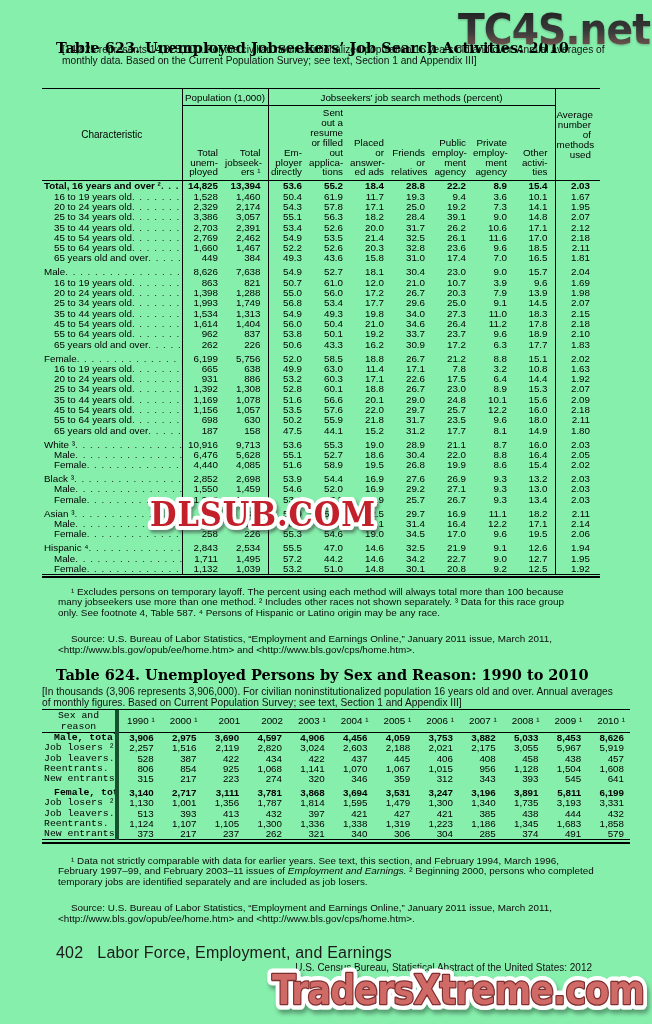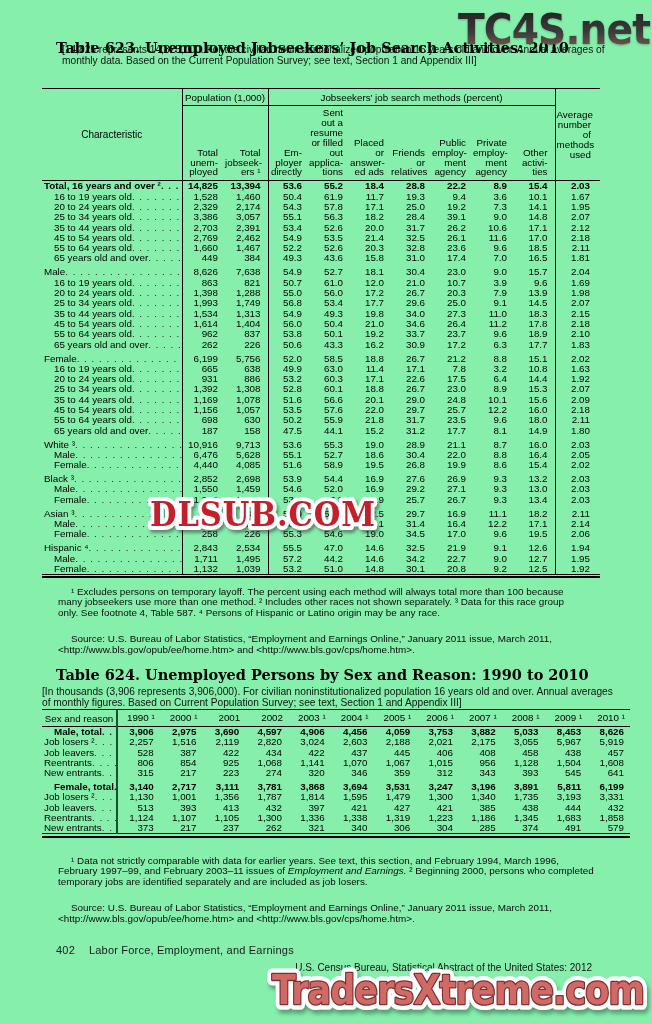--- a/index.html
+++ b/index.html
@@ -29,21 +29,21 @@
   #t623 tr.h1 .vlp{border-left:1px solid #000;}
   #t623 tr.h2 th:nth-child(1){border-left:1px solid #000;}
   #t623 tr.h2 th:nth-child(3){border-left:1px solid #000;}
   #t623 td:nth-child(2),#t623 td:nth-child(4),#t623 td:nth-child(11){border-left:1px solid #000;}
 
   
   #t624 table{width:588px;}
   #t624 thead th{font-weight:normal;font-size:9.8px;height:14px;vertical-align:middle;
                  text-align:right;padding:0 5px 2px 0;border-bottom:1.2px solid #000;}
   #t624 thead th:first-child{text-align:center;padding:0;}
-  #t624 td:first-child,#t624 thead th:first-child{border-right:2px solid #14532d;}
+  #t624 td:first-child,#t624 thead th:first-child{border-right:4px solid #14532d;font-family:Liberation Mono, monospace;}
 
   
   tbody tr{height:10.3px;}
   td{font-size:9.8px;line-height:10px;padding:0;vertical-align:bottom;}
   td.num{text-align:right;padding-right:7px;white-space:nowrap;}
   #t623 td.num:last-child{padding-right:10px;}
   #t624 td.num{padding-right:6px;}
   tr.bold td{font-weight:bold;}
   td.lbl{overflow:hidden;}
   .lf{display:flex;align-items:flex-end;white-space:nowrap;overflow:hidden;padding-left:2px;}
@@ -51,21 +51,21 @@
   .dots{flex:1;overflow:hidden;color:#222;}
   .dots::after{content:" . . . . . . . . . . . . . . . . . . . . . . . . . . . . . . . . . . . . . . . . . . . . . . . . . . . . . . . .";letter-spacing:1px;}
   tbody + tbody tr:first-child td{padding-bottom:0;height:14px;}
   tbody:last-child tr:last-child td{border-bottom:1px solid #000;}
 
   
   .foot{font-size:9.9px;line-height:10.4px;color:#0a0a0a;}
   .foot p{margin:16px;text-indent:13px;}
 
   
-  #footer-line{font-size:11px;color:#1a1a1a;letter-spacing:0.2px;}
+  #footer-line{font-size:16px;color:#1a1a1a;letter-spacing:0.2px;}
   #footer-line .pg{margin-right:14px;}
   #credit-line{font-size:10px;color:#111;}
 
   svg{display:block;}
 </style>
 </head>
 <body>
 
 <div class="page">
 

